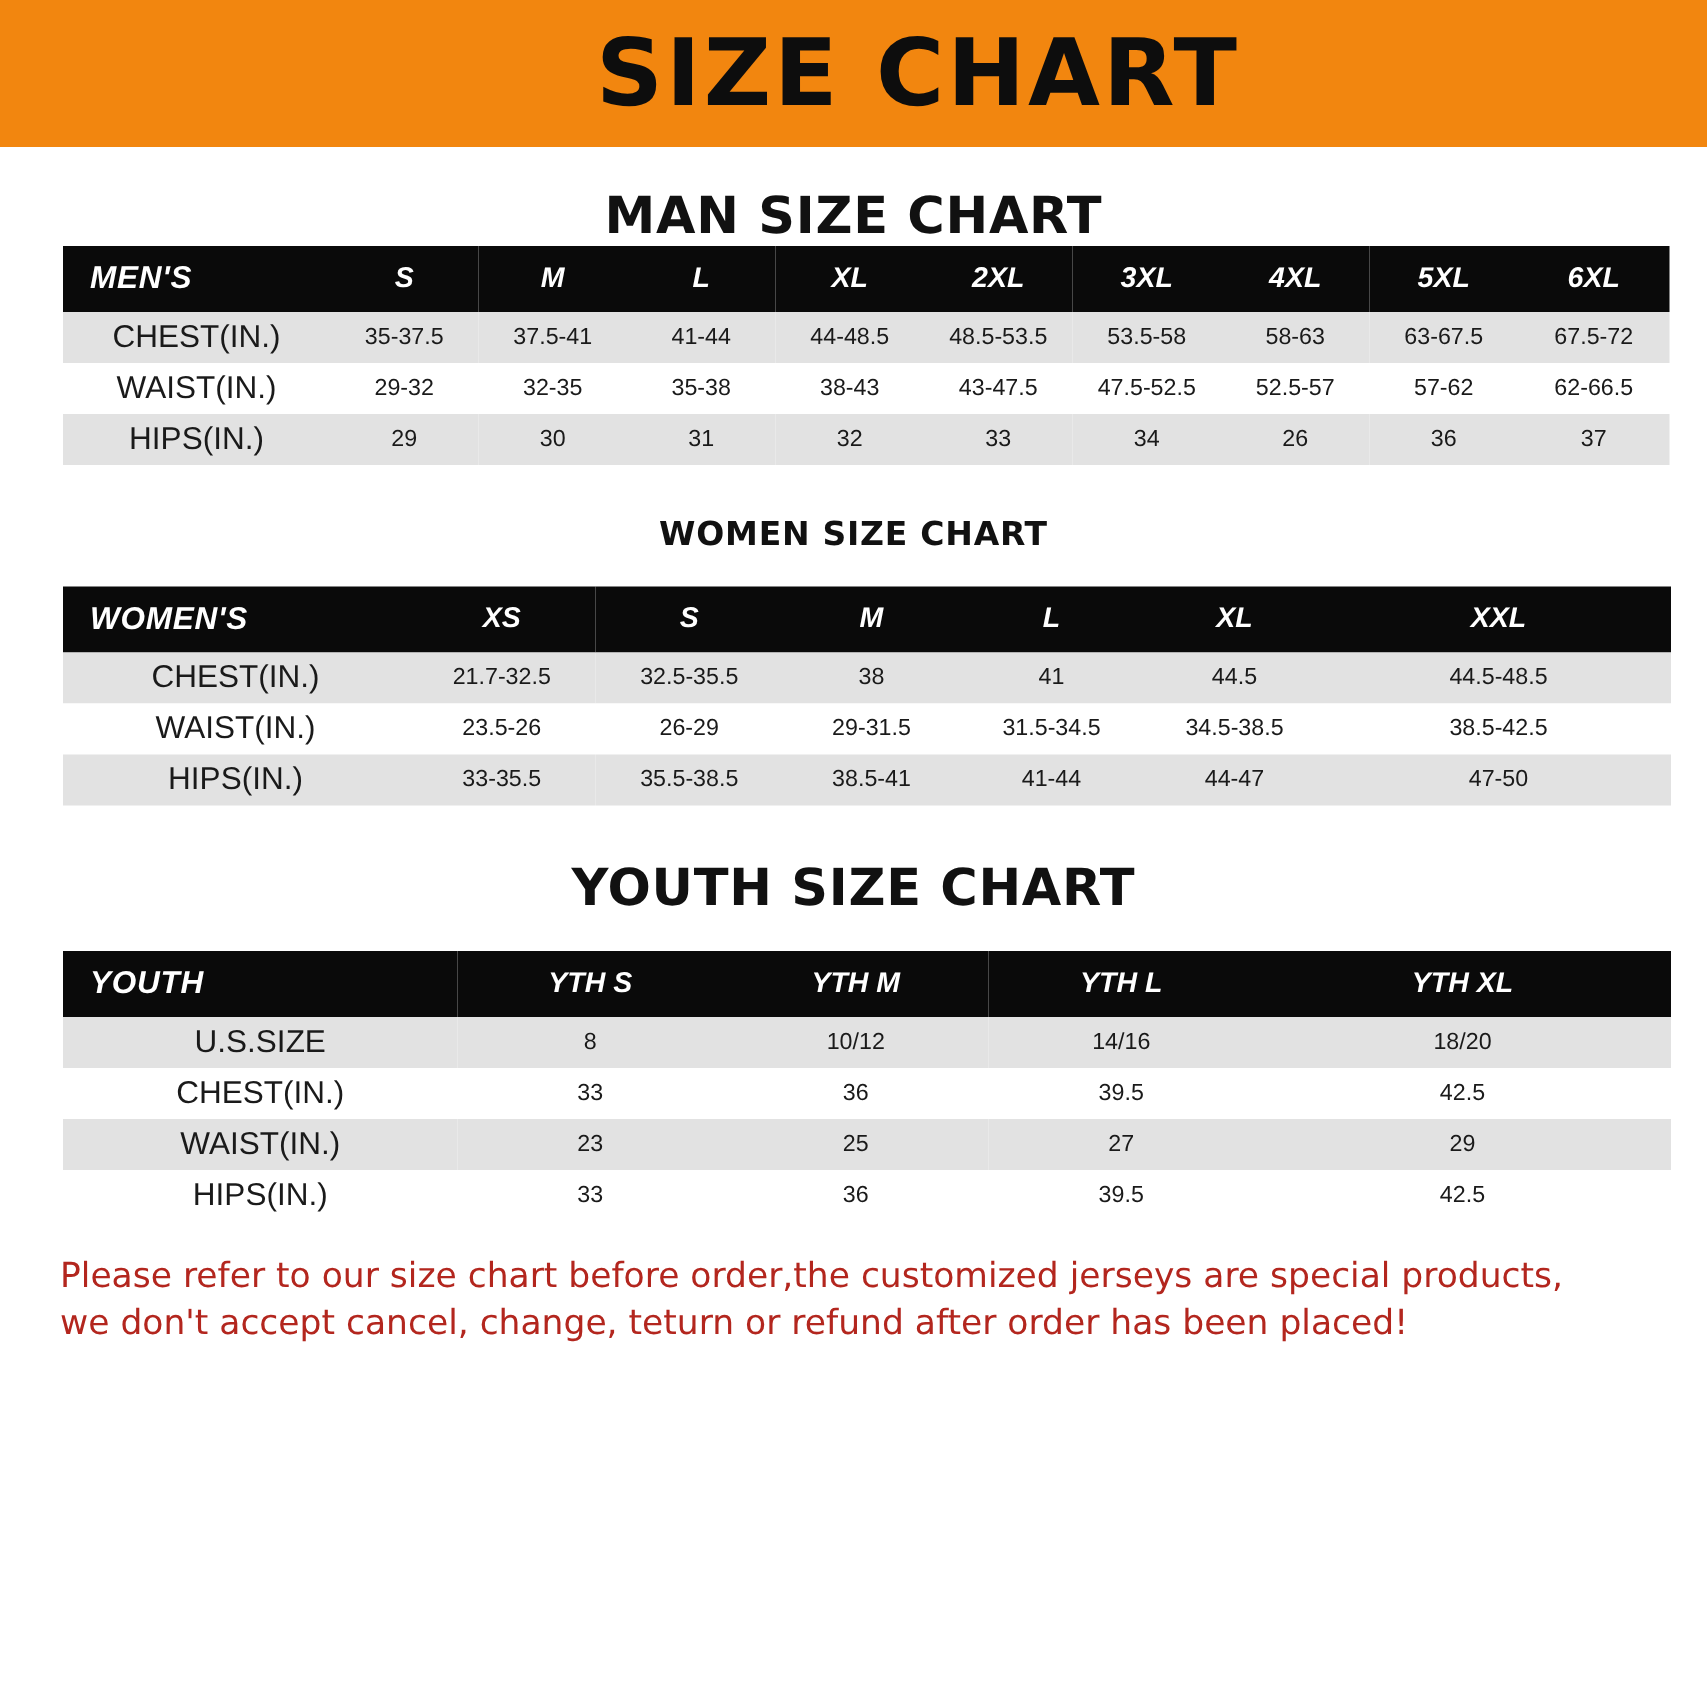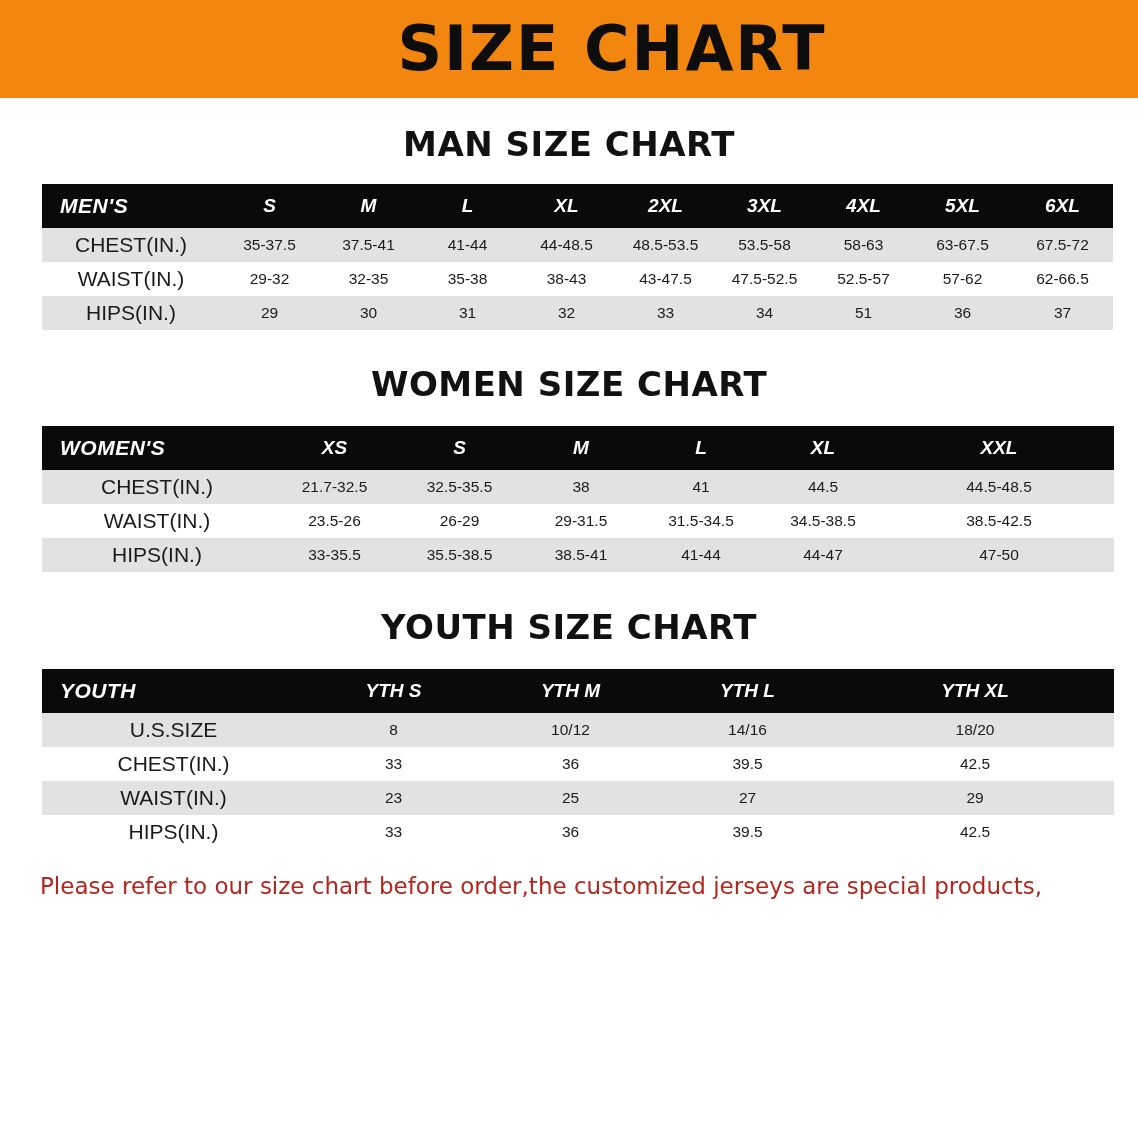--- a/index.html
+++ b/index.html
@@ -41,22 +41,22 @@
   }
 
   
   .section-title {
     text-align: center;
     font-family: "DejaVu Sans", sans-serif;
     font-weight: bold;
     color: #111111;
     letter-spacing: 0.5px;
   }
-  .title-man   { font-size: 34px; margin-top: 26px; margin-bottom: 20px; }
-  .title-women { font-size: 34px; margin-top: 34px; margin-bottom: 22px; }
+  .title-man   { font-size: 34px; margin-top: 26px; }
+  .title-women { font-size: 22px; margin-top: 34px; margin-bottom: 22px; }
   .title-youth { font-size: 34px; margin-top: 35px; margin-bottom: 22px; }
 
   
   .table-wrap {
     margin: 0 42px;
   }
   table.sizetable {
     width: 1054px;
     border-collapse: collapse;
     table-layout: fixed;
@@ -176,21 +176,21 @@
           <td>62-66.5</td>
         </tr>
         <tr class="shaded">
           <td class="rowlabel">HIPS(IN.)</td>
           <td>29</td>
           <td>30</td>
           <td>31</td>
           <td>32</td>
           <td>33</td>
           <td>34</td>
-          <td>51</td>
+          <td>26</td>
           <td>36</td>
           <td>37</td>
         </tr>
       </tbody>
     </table>
   </div>
 
   <div class="section-title title-women">WOMEN SIZE CHART</div>
   <div class="table-wrap">
     <table class="sizetable t-women">
@@ -277,15 +277,16 @@
           <td>36</td>
           <td>39.5</td>
           <td>42.5</td>
         </tr>
       </tbody>
     </table>
   </div>
 
   <div class="note">
     <div>Please refer to our size chart before order,the customized jerseys are special products,</div>
+    <div>we don't accept cancel, change, teturn or refund after order has been placed!</div>
   </div>
 
 </div>
 
 </body></html>

